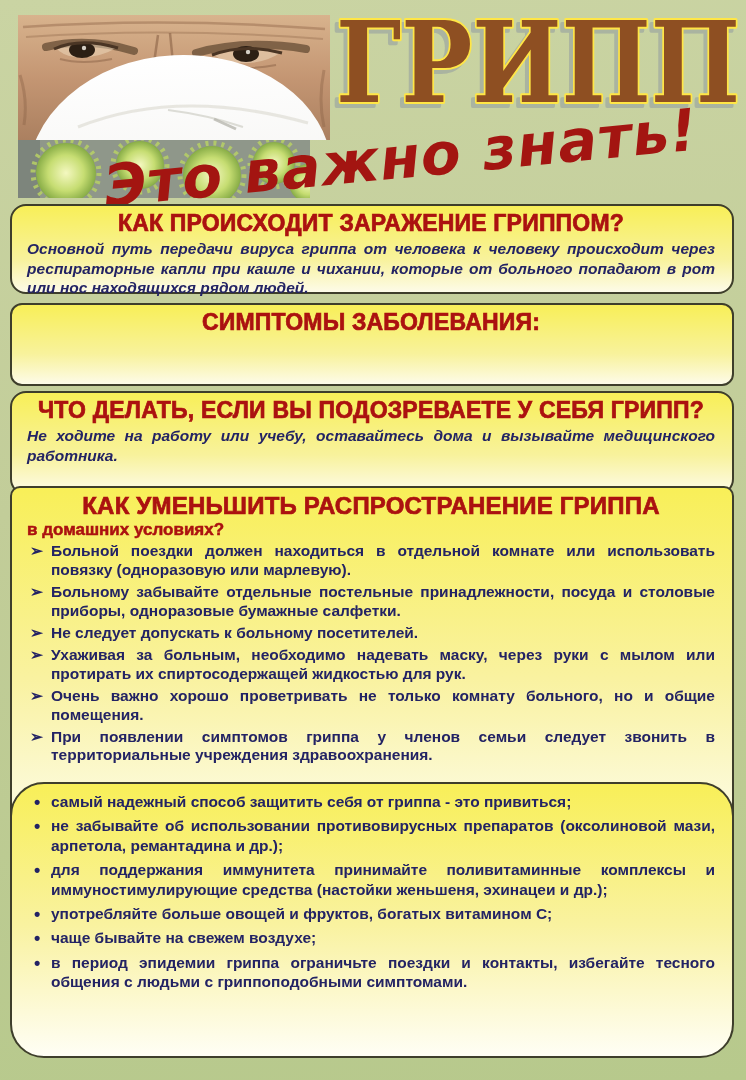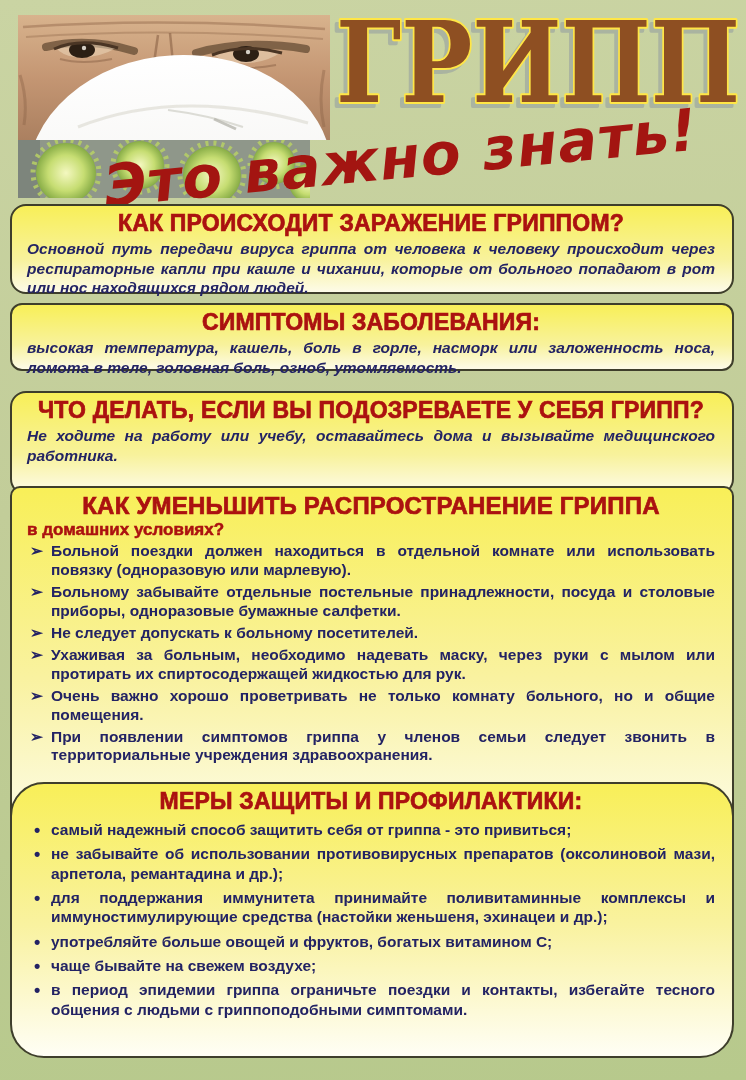--- a/index.html
+++ b/index.html
@@ -36,21 +36,21 @@
 
   
   .box{
     position:absolute;left:10px;width:724px;
     border:2px solid #3e3e2b;box-sizing:border-box;
     background:linear-gradient(180deg,#f8ef58 0%,#f8f29c 62%,#fdfbe8 100%);
     padding:3px 17px 4px 15px;
     color:#232364;font-weight:700;font-size:15.5px;line-height:1.28;
   }
   .s1{top:204px;height:90px;border-radius:16px;}
-  .s2{top:303px;height:68px;border-radius:12px;}
+  .s2{top:303px;height:83px;border-radius:12px;}
   .s3{top:391px;height:104px;border-radius:16px;}
   .s4{top:486px;height:350px;border-radius:10px;
       background:linear-gradient(180deg,#f8ef58 0%,#f9f2a0 55%,#fdfce9 100%);}
   .s5{top:782px;height:276px;border-radius:34px;
       background:linear-gradient(180deg,#f8ef58 0%,#f9f2a0 52%,#fffef5 100%);}
 
   .box h2{
     margin:2px 4px 2px 4px;text-align:center;
     color:#ab1210;font-size:23px;line-height:1.12;
     font-weight:800;letter-spacing:.2px;
@@ -148,21 +148,20 @@
 
   <div class="slogan">Это важно знать!</div>
 
   <div class="box s1">
     <h2>КАК ПРОИСХОДИТ ЗАРАЖЕНИЕ ГРИППОМ?</h2>
     <p>Основной путь передачи вируса гриппа от человека к человеку происходит через респираторные капли при кашле и чихании, которые от больного попадают в рот или нос находящихся рядом людей.</p>
   </div>
 
   <div class="box s2">
     <h2>СИМПТОМЫ ЗАБОЛЕВАНИЯ:</h2>
-    <p>высокая температура, кашель, боль в горле, насморк или заложенность носа, ломота в теле, головная боль, озноб, утомляемость.</p>
   </div>
 
   <div class="box s3">
     <h2>ЧТО ДЕЛАТЬ, ЕСЛИ ВЫ ПОДОЗРЕВАЕТЕ У СЕБЯ ГРИПП?</h2>
     <p>Не ходите на работу или учебу, оставайтесь дома и вызывайте медицинского работника.</p>
   </div>
 
   <div class="box s4">
     <h2>КАК УМЕНЬШИТЬ РАСПРОСТРАНЕНИЕ ГРИППА</h2>
     <h3>в домашних условиях?</h3>
@@ -170,21 +169,20 @@
       <li><span class="marker">➢</span><span>Больной поездки должен находиться в отдельной комнате или использовать повязку (одноразовую или марлевую).</span></li>
       <li><span class="marker">➢</span><span>Больному забывайте отдельные постельные принадлежности, посуда и столовые приборы, одноразовые бумажные салфетки.</span></li>
       <li><span class="marker">➢</span><span>Не следует допускать к больному посетителей.</span></li>
       <li><span class="marker">➢</span><span>Ухаживая за больным, необходимо надевать маску, через руки с мылом или протирать их спиртосодержащей жидкостью для рук.</span></li>
       <li><span class="marker">➢</span><span>Очень важно хорошо проветривать не только комнату больного, но и общие помещения.</span></li>
       <li><span class="marker">➢</span><span>При появлении симптомов гриппа у членов семьи следует звонить в территориальные учреждения здравоохранения.</span></li>
     </ul>
   </div>
 
   <div class="box s5">
-    <h2>МЕРЫ ЗАЩИТЫ И ПРОФИЛАКТИКИ:</h2>
     <ul>
       <li><span class="marker">•</span><span>самый надежный способ защитить себя от гриппа - это привиться;</span></li>
       <li><span class="marker">•</span><span>не забывайте об использовании противовирусных препаратов (оксолиновой мази, арпетола, ремантадина и др.);</span></li>
       <li><span class="marker">•</span><span>для поддержания иммунитета принимайте поливитаминные комплексы и иммуностимулирующие средства (настойки женьшеня, эхинацеи и др.);</span></li>
       <li><span class="marker">•</span><span>употребляйте больше овощей и фруктов, богатых витамином С;</span></li>
       <li><span class="marker">•</span><span>чаще бывайте на свежем воздухе;</span></li>
       <li><span class="marker">•</span><span>в период эпидемии гриппа ограничьте поездки и контакты, избегайте тесного общения с людьми с гриппоподобными симптомами.</span></li>
     </ul>
   </div>
 

